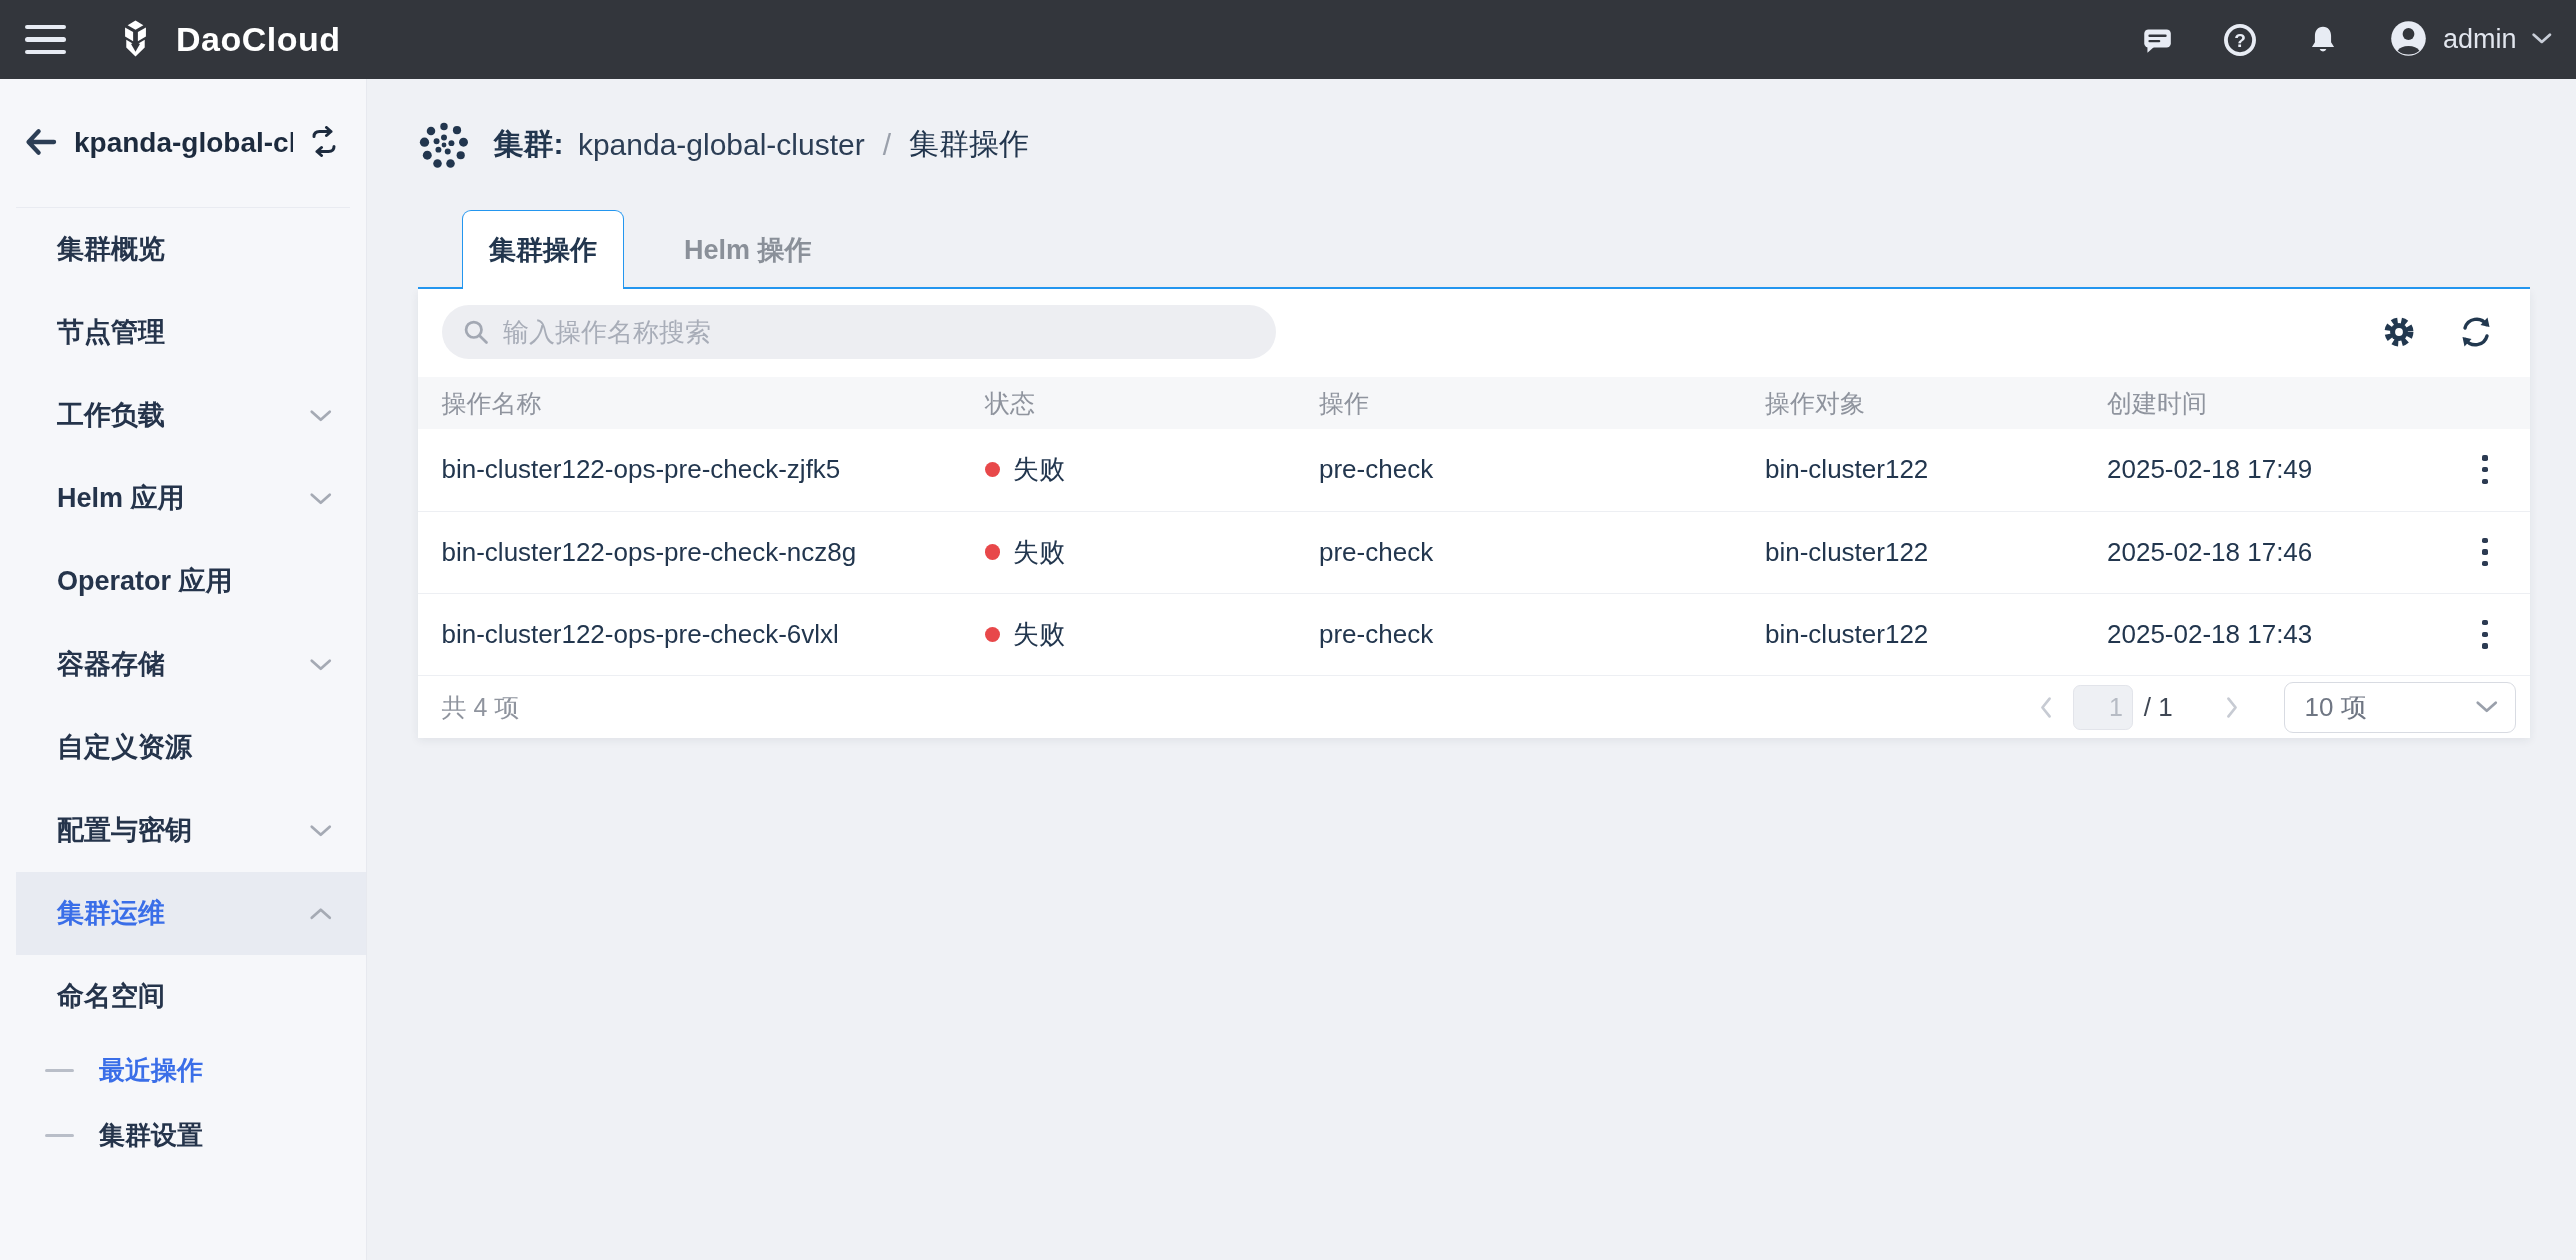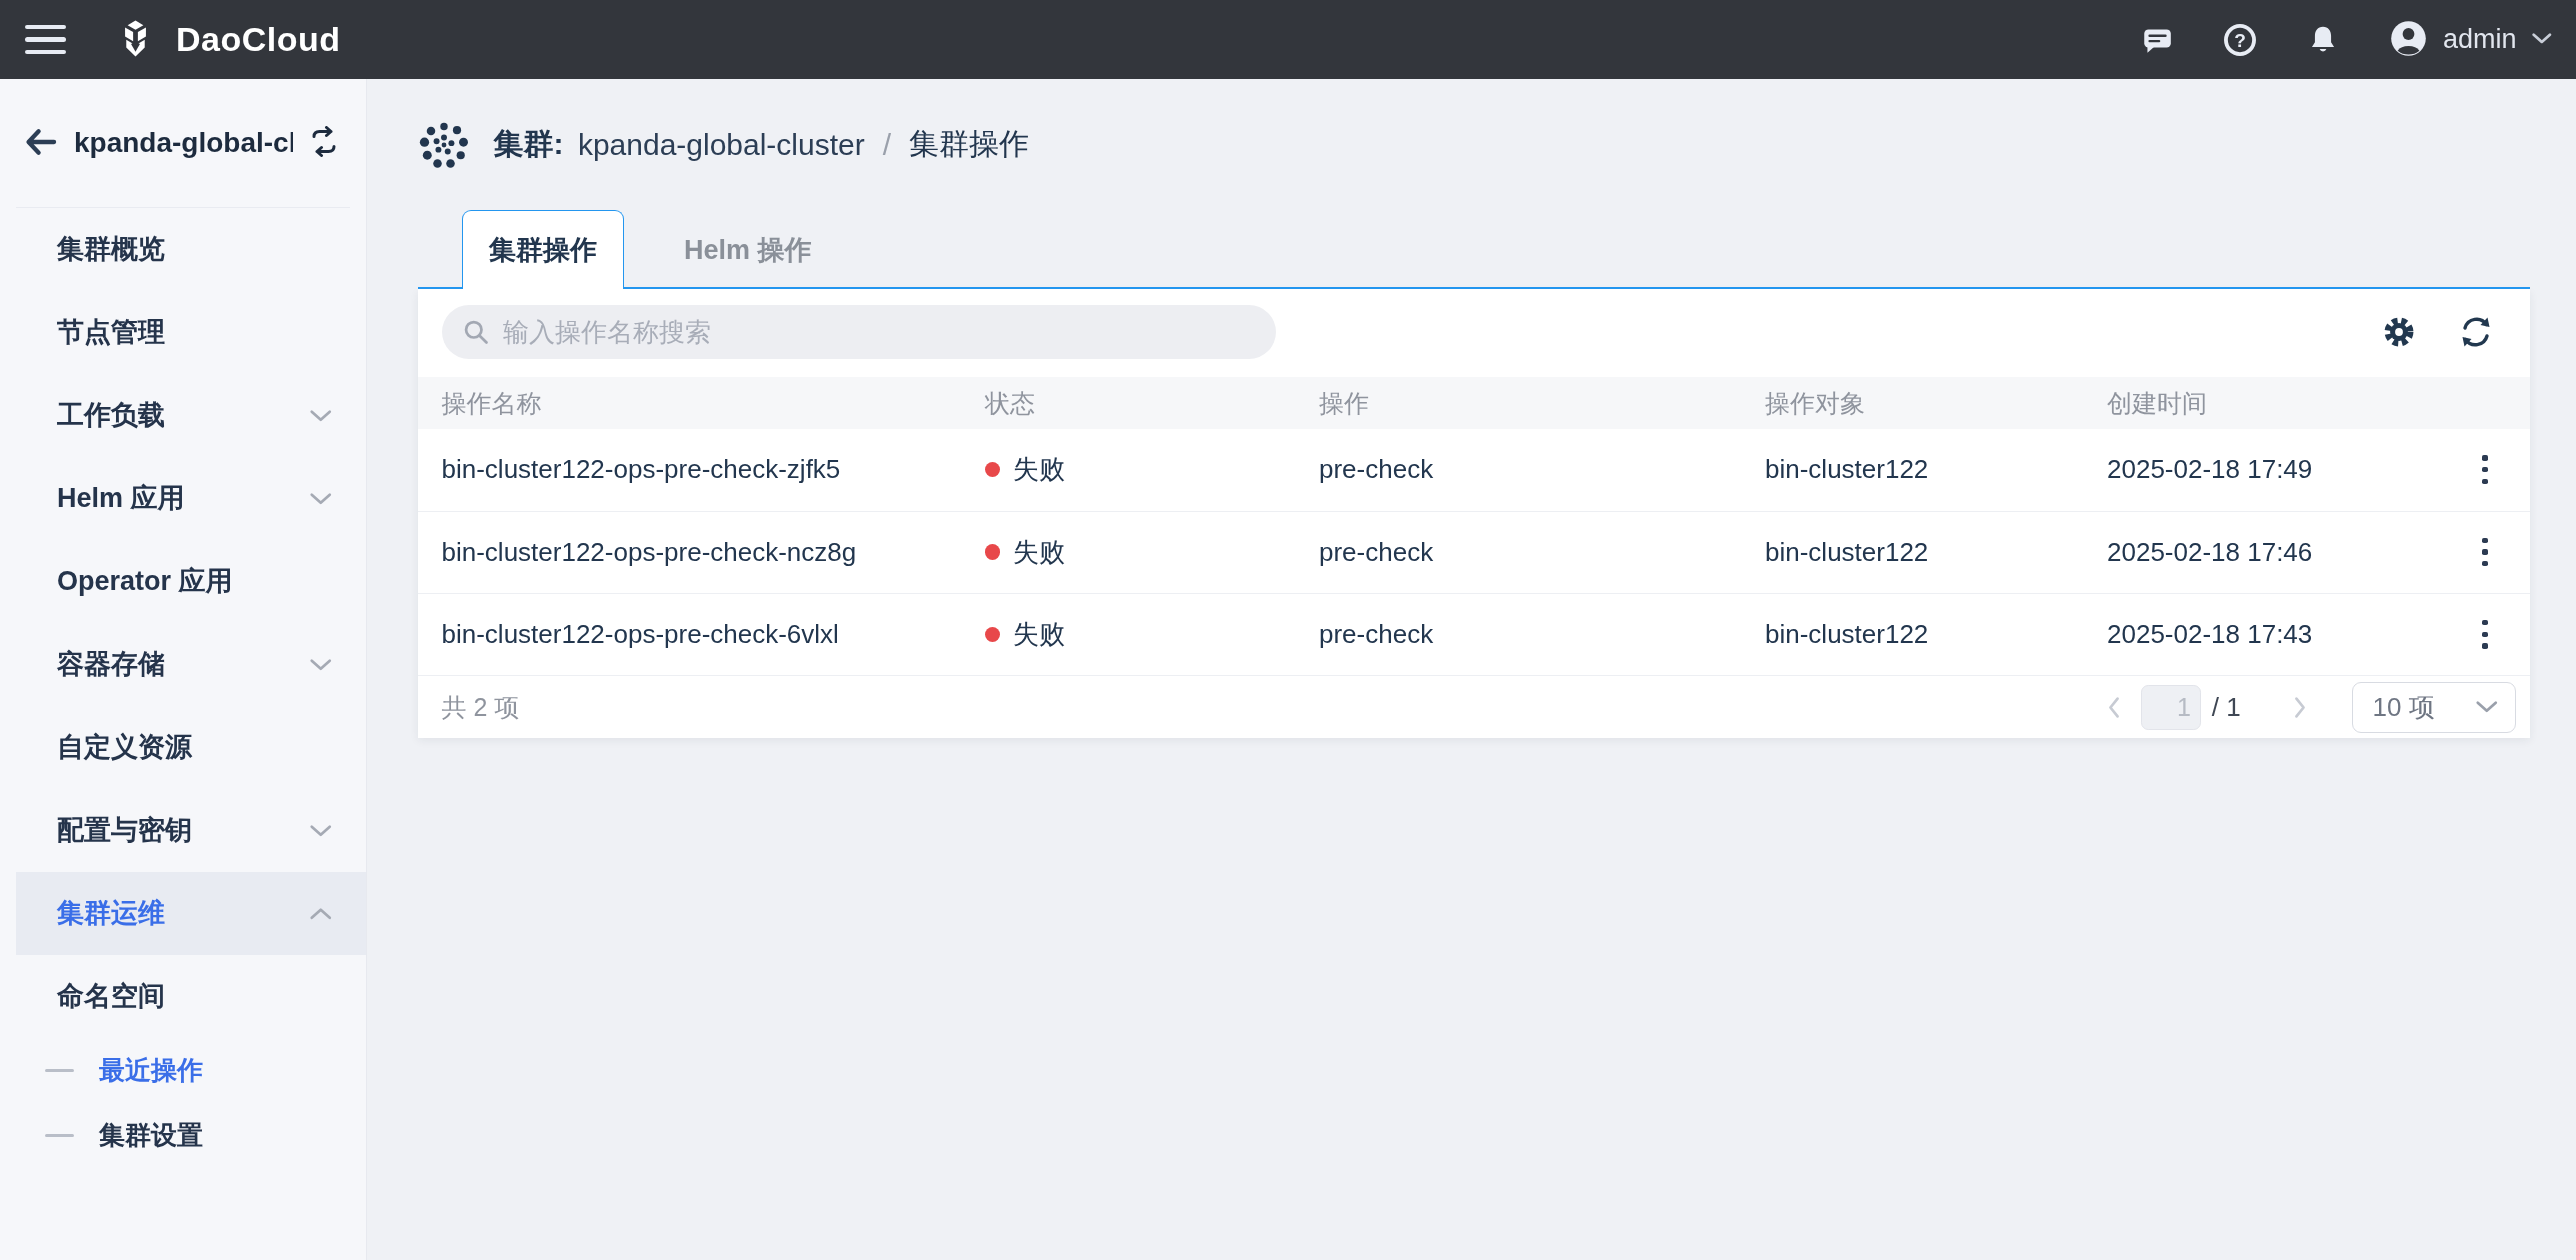--- a/index.html
+++ b/index.html
@@ -67,21 +67,21 @@
   .kebab{display:flex;flex-direction:column;gap:6.3px;align-items:center;justify-content:center;width:43px;height:43px;margin:0 auto;cursor:pointer;}
   .kebab i{width:5.4px;height:5.4px;border-radius:1.8px;background:#2c3b52;}
   
   .tfoot{height:63px;display:flex;align-items:center;padding:0 14.4px 0 23.5px;border-top:0.9px solid #edeff3;}
   .total{font-size:25px;color:#8f949e;}
   .pager{margin-left:auto;display:flex;align-items:center;}
   .pchev{width:32px;height:32px;display:flex;align-items:center;justify-content:center;cursor:pointer;}
   .pagebox{width:60px;height:45px;background:#eef0f4;border:0.9px solid #e2e4ea;border-radius:7.2px;display:flex;align-items:center;justify-content:flex-end;padding-right:9px;font-size:25px;color:#b6bbc4;margin:0 10.8px 0 10.8px;}
   .of{font-size:26px;color:#3f4754;margin-right:43px;}
   .next{margin-right:36px;}
-  .sizesel{width:164px;height:51px;border:0.9px solid #d8dbe2;border-radius:9px;display:flex;align-items:center;padding:0 16px 0 20px;font-size:26px;color:#6f7683;background:#fff;cursor:pointer;}
+  .sizesel{width:232px;height:51px;border:0.9px solid #d8dbe2;border-radius:9px;display:flex;align-items:center;padding:0 16px 0 20px;font-size:26px;color:#6f7683;background:#fff;cursor:pointer;}
   .sizesel .chev{margin-left:auto;display:flex;}
 </style>
 </head>
 <body>
 
 <header class="topbar">
   <div class="hamburger">
       <i></i>
       <i></i>
       <i></i>
@@ -342,21 +342,21 @@
                     <i></i>
                     <i></i>
                     <i></i>
                   </div>
                 </td>
             </tr>
           </tbody>
         </table>
 
         <div class="tfoot">
-          <span class="total">共 2 项</span>
+          <span class="total">共 4 项</span>
           <div class="pager">
             <span class="pchev">
               <svg width="18" height="25" viewBox="0 0 20 28">
                   <polyline points="14,4 6,14 14,24" fill="none" stroke="#c7cbd3" stroke-width="3" stroke-linecap="round" stroke-linejoin="round"></polyline>
                 </svg>
             </span>
             <span class="pagebox">1</span>
             <span class="of">/ 1</span>
             <span class="pchev next">
               <svg width="18" height="25" viewBox="0 0 20 28">

